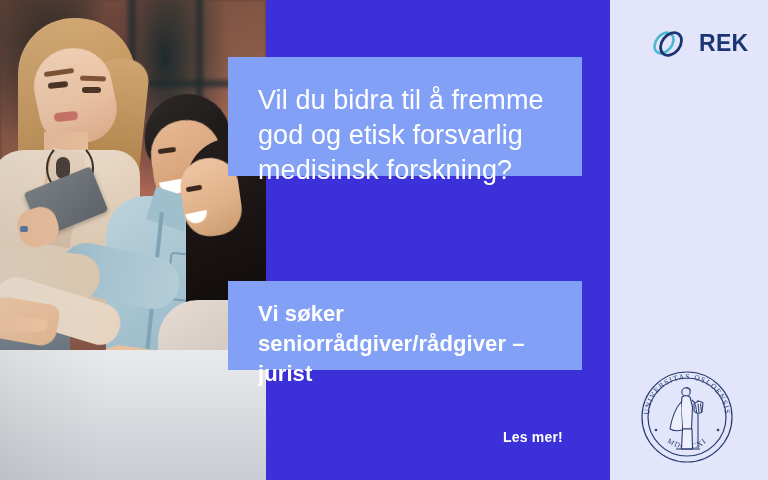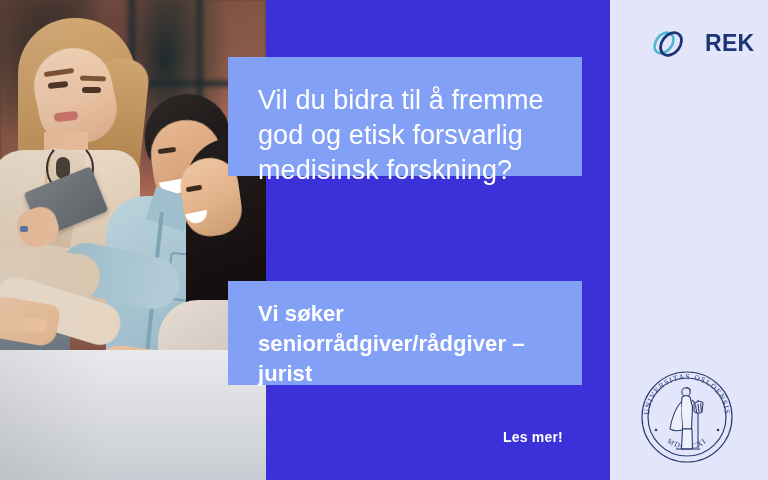--- a/index.html
+++ b/index.html
@@ -446,21 +446,21 @@
     font-size: 27px;
     line-height: 35px;
     font-weight: 400;
     letter-spacing: .1px;
   }
   .subhead-box {
     position: absolute;
     left: 228px;
     top: 281px;
     width: 354px;
-    height: 104px;
+    height: 89px;
     background: #82a0f5;
     box-sizing: border-box;
     padding: 18px 30px 0 30px;
   }
   .subhead {
     margin: 0;
     color: #ffffff;
     font-size: 22px;
     line-height: 30px;
     font-weight: 700;
@@ -477,21 +477,21 @@
     text-decoration: none;
   }
 
   
   .rek-logo {
     position: absolute;
     left: 650px;
     top: 26px;
     display: flex;
     align-items: center;
-    gap: 19px;
+    gap: 13px;
   }
   .rek-mark { display: block; }
   .rek-word {
     font-size: 23px;
     font-weight: 700;
     color: #1c3575;
     letter-spacing: .3px;
     line-height: 1;
   }
 

